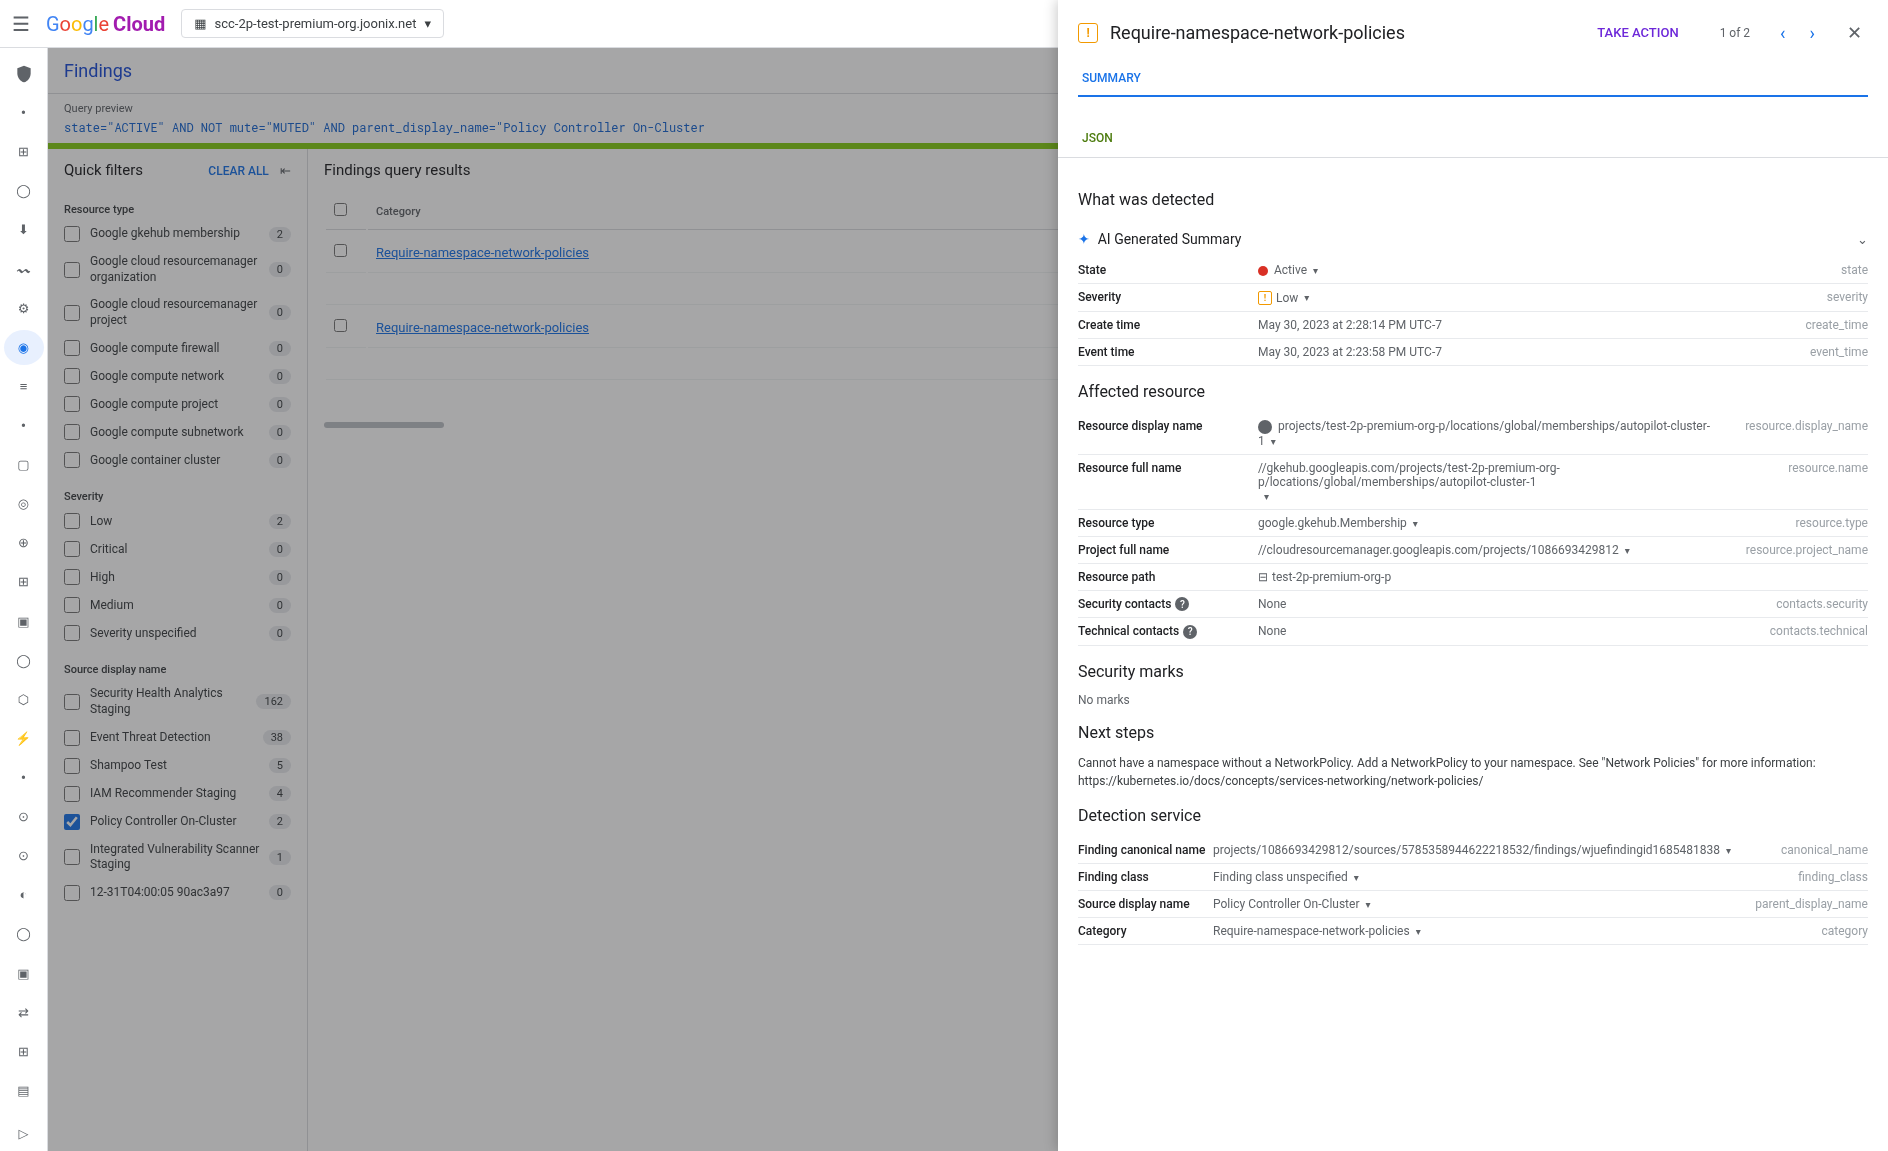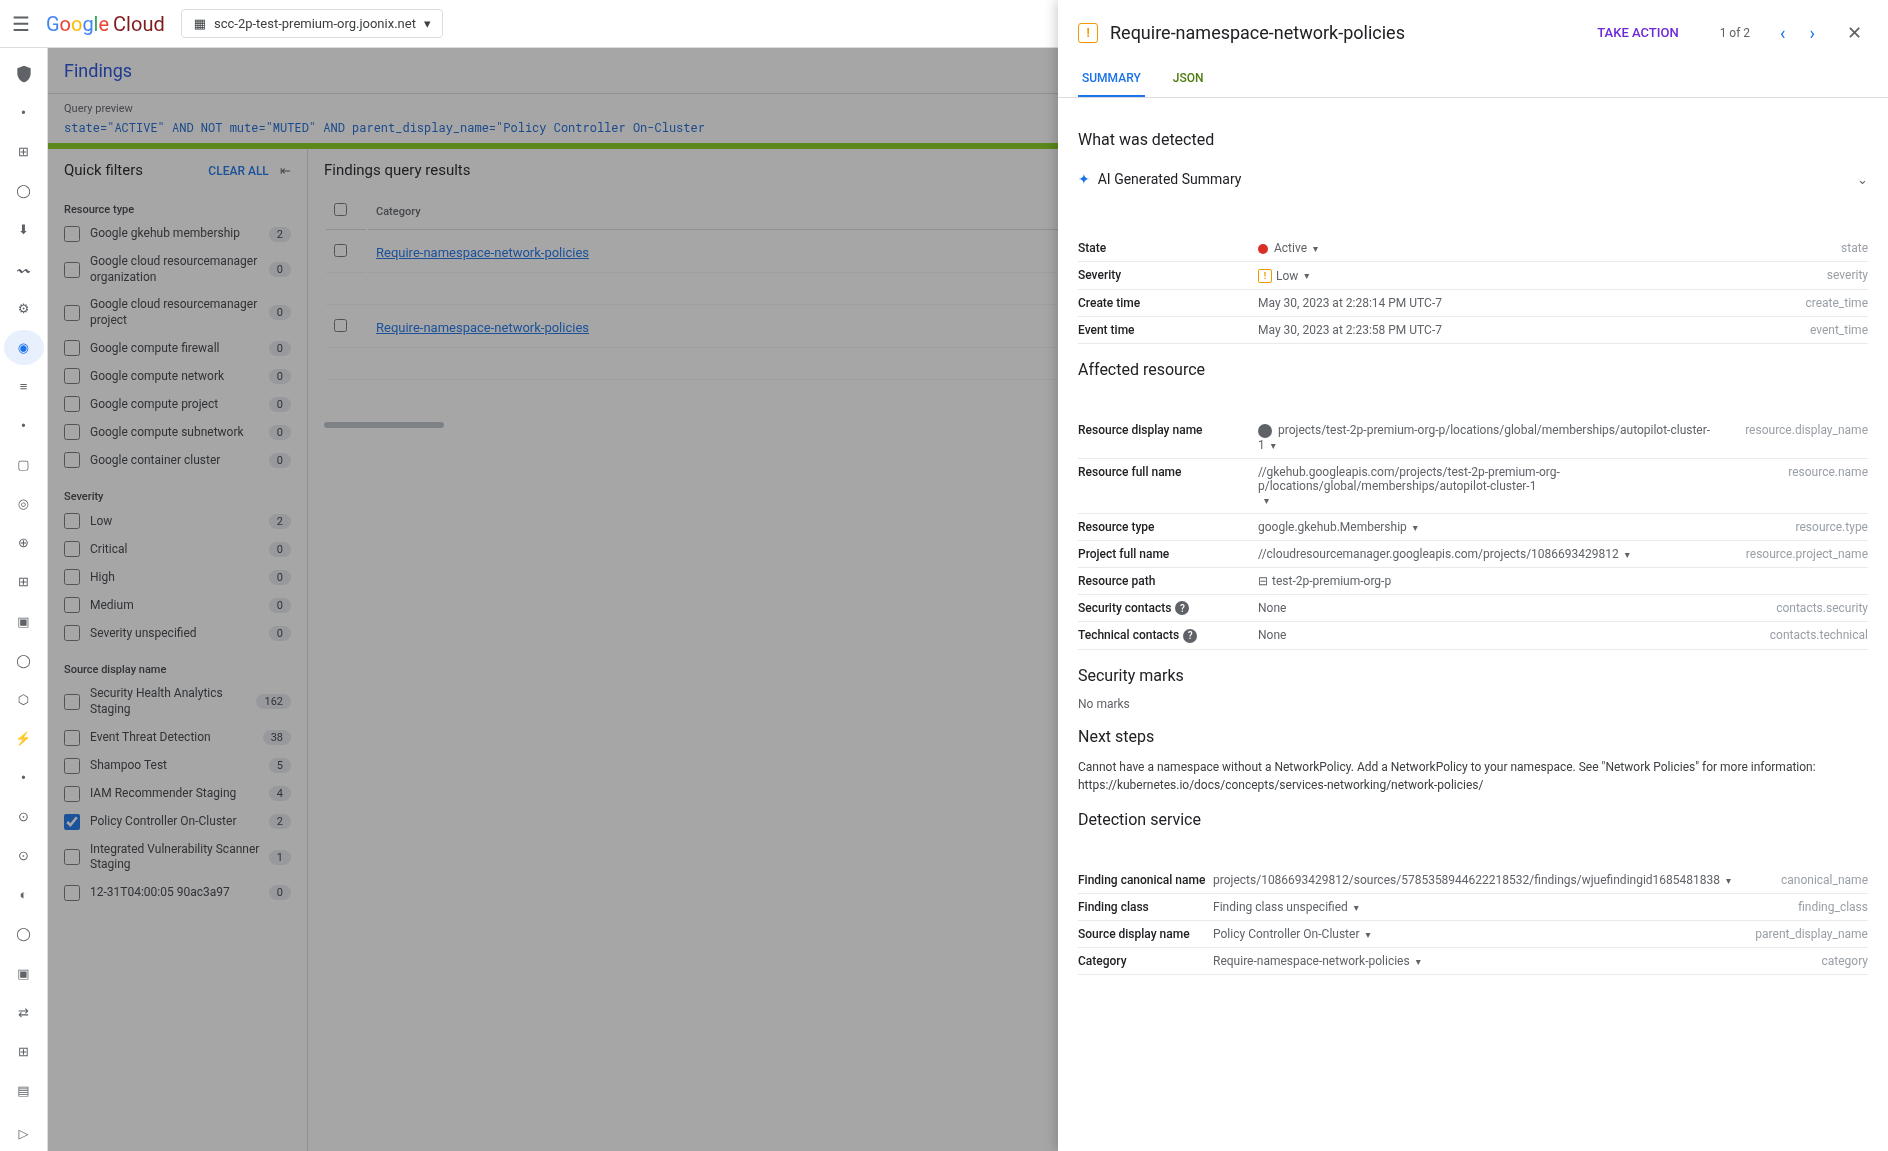--- a/index.html
+++ b/index.html
@@ -2,21 +2,21 @@
 <html><head>
 <meta charset="utf-8">
 <style>
 * { box-sizing: border-box; margin: 0; padding: 0; }
 body { font-family: 'Google Sans', Roboto, Arial, sans-serif; font-size: 13px; color: #202124; background: #fff; overflow: hidden; }
 
 
 .topbar { height: 48px; border-bottom: 1px solid #dadce0; display: flex; align-items: center; padding: 0 12px; gap: 16px; }
 .logo { display: flex; align-items: center; gap: 4px; }
 .logo-text { font-size: 20px; }
-.logo-cloud { color: #7f1d1d; font-weight: 400; }
+.logo-cloud { color: #a21caf; font-weight: 700; }
 .project-selector { display: flex; align-items: center; gap: 8px; border: 1px solid #dadce0; border-radius: 4px; padding: 6px 12px; cursor: pointer; font-size: 13px; color: #3c4043; }
 
 
 .app { display: flex; height: calc(100vh - 48px); }
 .iconbar { width: 48px; border-right: 1px solid #dadce0; display: flex; flex-direction: column; align-items: center; padding-top: 8px; gap: 4px; }
 .iconbar-item { width: 40px; height: 40px; display: flex; align-items: center; justify-content: center; border-radius: 50%; cursor: pointer; color: #5f6368; }
 .iconbar-item.active { background: #e8f0fe; color: #1a73e8; }
 .iconbar-dot { font-size: 16px; }
 
 .main { flex: 1; display: flex; flex-direction: column; position: relative; }
@@ -54,31 +54,31 @@
 
 .detail { position: fixed; top: 0; right: 0; bottom: 0; width: 830px; background: #fff; box-shadow: -2px 0 12px rgba(0,0,0,0.2); z-index: 10; overflow-y: auto; }
 .detail-header { display: flex; align-items: center; padding: 16px 20px 0; gap: 12px; }
 .severity-badge { width: 20px; height: 20px; border: 1.5px solid #f29900; border-radius: 3px; display: flex; align-items: center; justify-content: center; color: #f29900; font-size: 12px; font-weight: bold; }
 .detail-title { font-size: 18px; flex: 1; }
 .take-action { color: #6d28d9; font-size: 13px; font-weight: 500; cursor: pointer; margin-right: 29px; }
 .pager { font-size: 12px; color: #5f6368; margin-right: 12px; }
 .nav-icon { color: #1a73e8; cursor: pointer; padding: 6px; font-size: 18px; }
 .close-icon { color: #5f6368; cursor: pointer; padding: 6px; font-size: 18px; margin-left: 8px; }
 
-.tabs { display: flex; gap: 24px; padding: 0 20px; border-bottom: 1px solid #dadce0; margin-top: 12px; }
+.tabs { display: flex; gap: 24px; padding: 0 20px; border-bottom: 1px solid #dadce0; margin-top: 12px; flex-direction: column; }
 .tab { padding: 10px 4px; font-size: 12px; font-weight: 500; color: #4d7c0f; cursor: pointer; border-bottom: 2px solid transparent; }
 .tab.active { color: #1a73e8; border-bottom-color: #1a73e8; }
 
 .detail-body { padding: 16px 20px; }
 .section-title { font-size: 16px; font-weight: 400; margin: 16px 0 12px; color: #202124; }
 .ai-summary { display: flex; align-items: center; justify-content: space-between; padding: 10px 0; cursor: pointer; }
 .ai-summary-label { display: flex; align-items: center; gap: 8px; font-size: 14px; }
 .sparkle { color: #1a73e8; }
 
-.prop-table { width: 100%; border-collapse: collapse; margin-top: 38px; }
+.prop-table { width: 100%; border-collapse: collapse; }
 .prop-table tr { border-bottom: 1px solid #e8eaed; }
 .prop-table td { padding: 6px 0; font-size: 12px; vertical-align: top; }
 .prop-key { width: 180px; color: #202124; font-weight: 500; }
 .prop-val { color: #5f6368; }
 .prop-meta { text-align: right; color: #9aa0a6; font-size: 11px; width: 150px; }
 .state-dot { display: inline-block; width: 10px; height: 10px; border-radius: 50%; background: #d93025; margin-right: 6px; vertical-align: middle; }
 .sev-low { display: inline-flex; align-items: center; gap: 4px; }
 .sev-low-badge { width: 14px; height: 14px; border: 1.5px solid #f29900; border-radius: 2px; display: inline-flex; align-items: center; justify-content: center; color: #f29900; font-size: 9px; font-weight: bold; }
 .dropdown-arrow { color: #5f6368; margin-left: 6px; cursor: pointer; font-size: 10px; }
 .help-icon { display: inline-flex; width: 14px; height: 14px; border-radius: 50%; background: #5f6368; color: #fff; align-items: center; justify-content: center; font-size: 10px; margin-left: 4px; }

